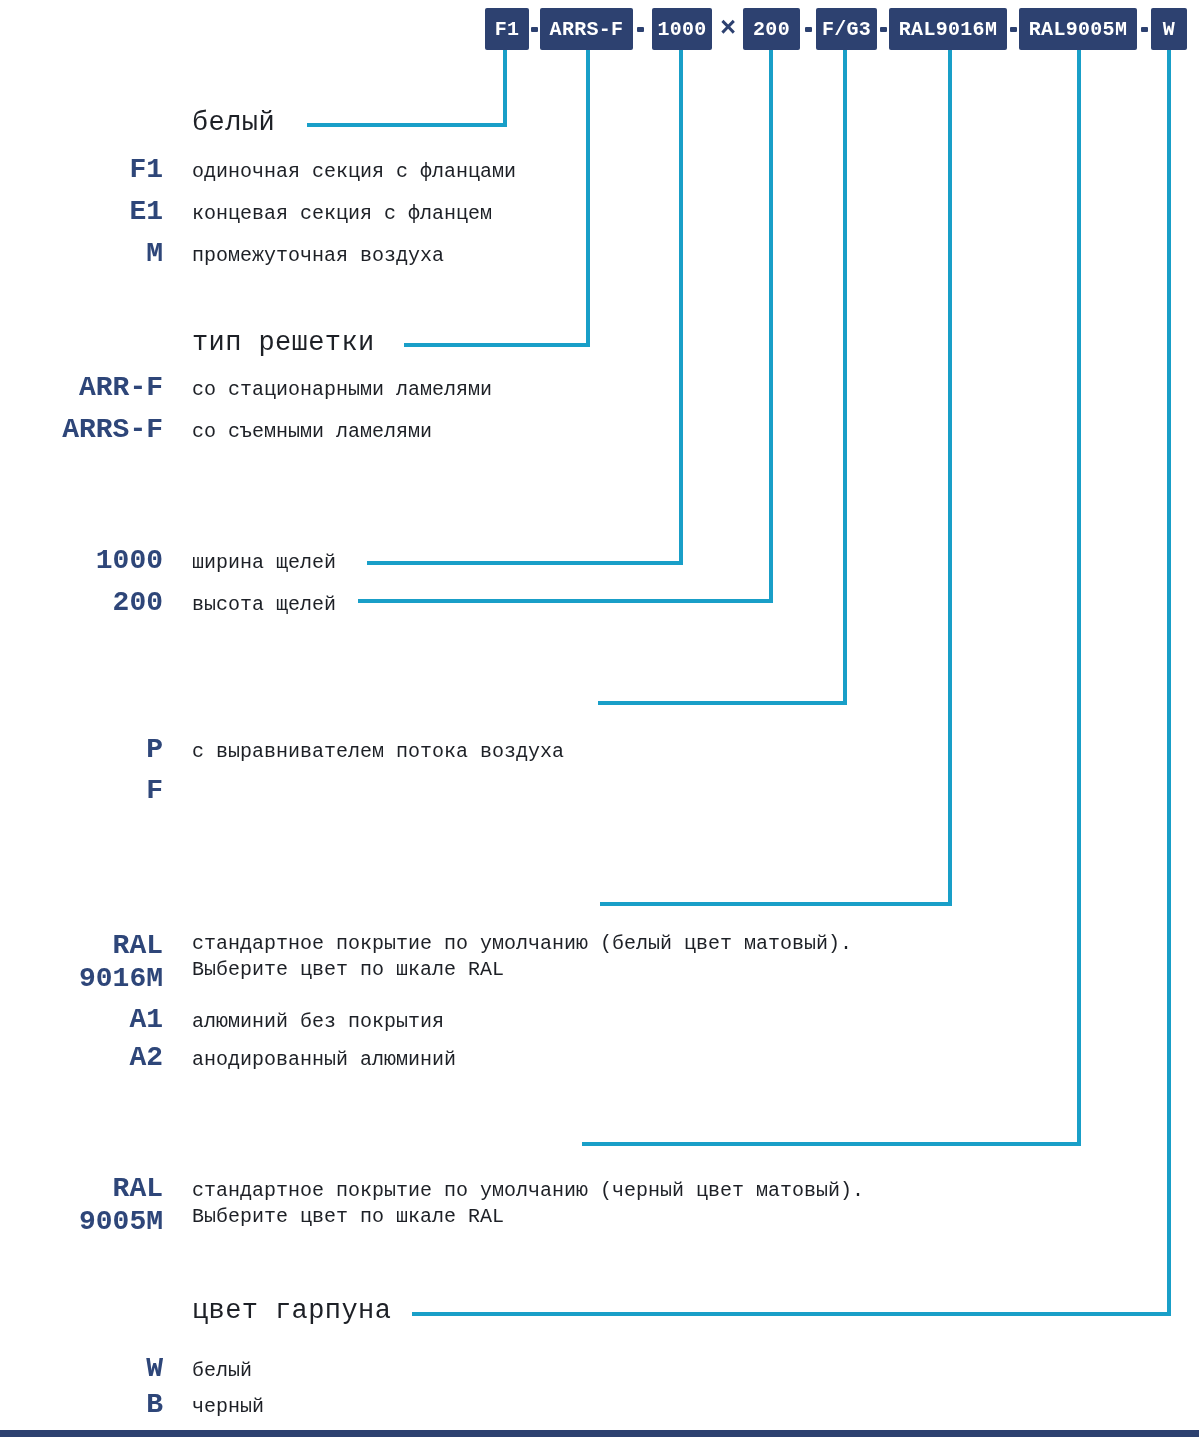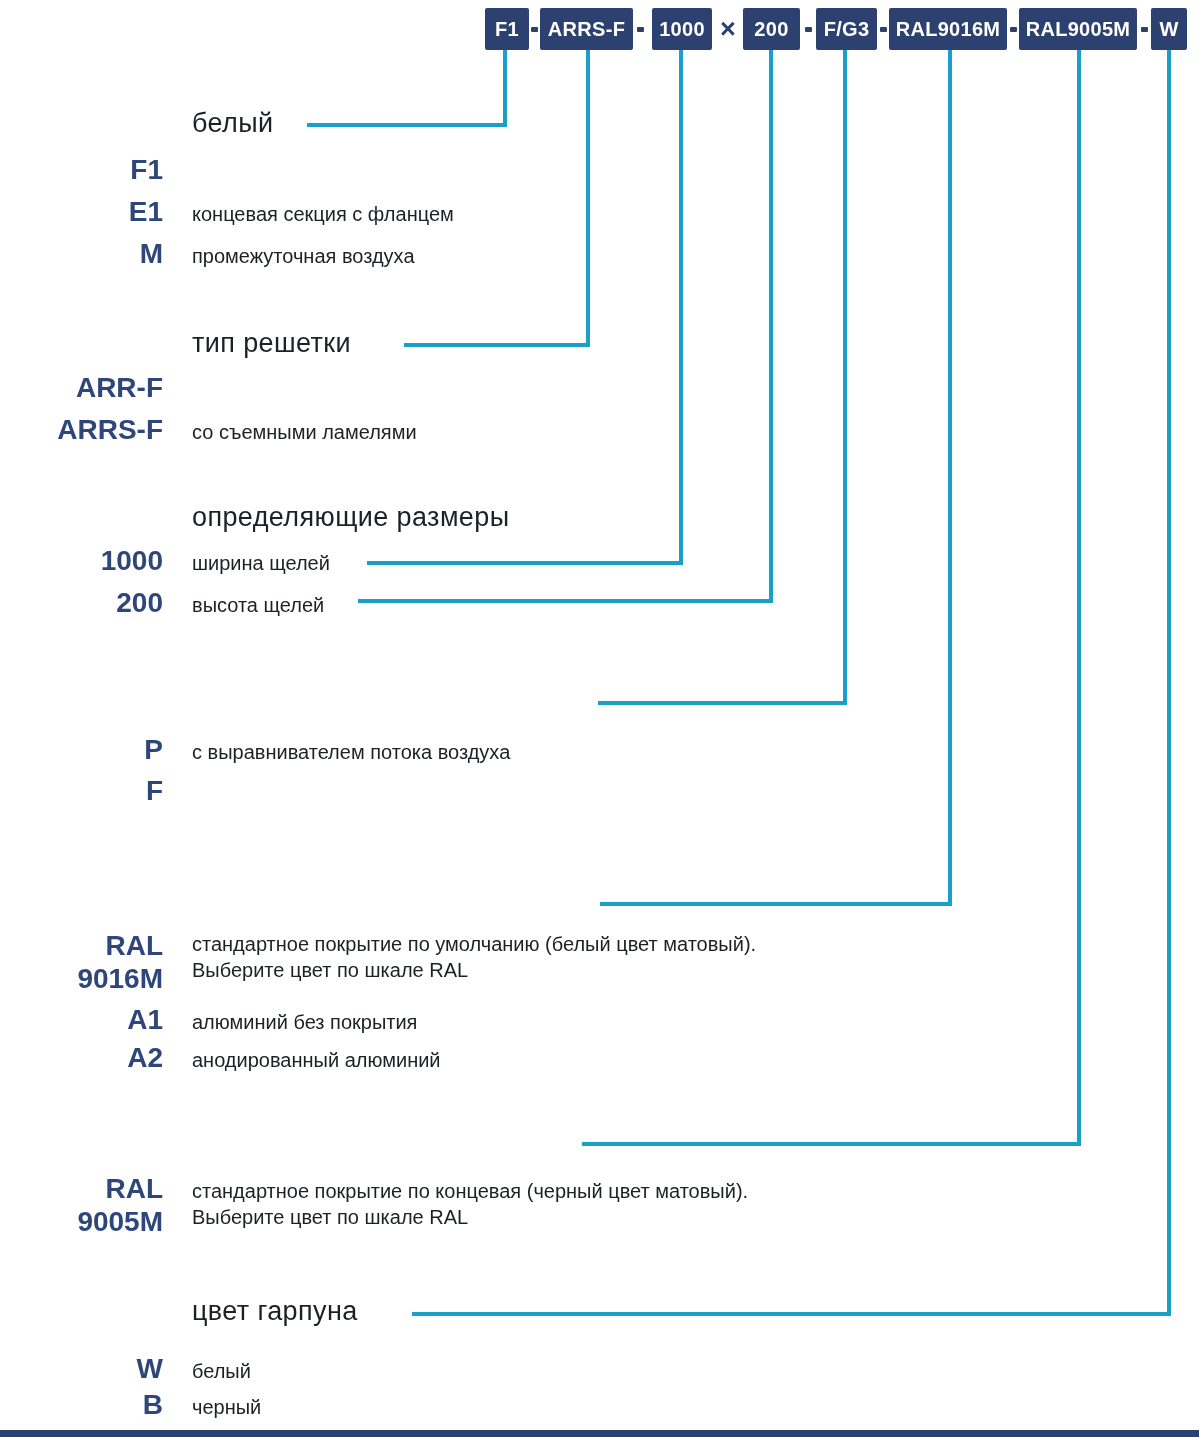--- a/index.html
+++ b/index.html
@@ -1,20 +1,20 @@
 <!DOCTYPE html>
 <html><head>
 <meta charset="utf-8">
 <style>
   html,body{margin:0;padding:0;background:#ffffff;}
   .page{
     position:relative;
     width:1199px;height:1437px;
     background:#ffffff;
-    font-family:Liberation Sans, sans-serif;
+    font-family:Liberation Mono, monospace;
     overflow:hidden;
   }
   .box{
     position:absolute;top:8px;height:42px;
     background:#2d4170;color:#ffffff;
     display:flex;align-items:center;justify-content:center;
     font-weight:bold;font-size:20px;letter-spacing:.3px;
     border-radius:2px;
   }
   .dash{
@@ -88,52 +88,53 @@
   <div class="hline" style="left:600px;top:902px;width:352px"></div>
 
   <div class="vline" style="left:1077px;top:50px;height:1096px"></div>
   <div class="hline" style="left:582px;top:1142px;width:499px"></div>
 
   <div class="vline" style="left:1167px;top:50px;height:1266px"></div>
   <div class="hline" style="left:412px;top:1312px;width:759px"></div>
 
   <div class="heading" style="top:108px">белый</div>
   <div class="code" style="top:153px">F1</div>
+  <div class="desc" style="top:159px">одиночная секция с фланцами</div>
   <div class="code" style="top:195px">E1</div>
   <div class="desc" style="top:201px">концевая секция с фланцем</div>
   <div class="code" style="top:237px">M</div>
   <div class="desc" style="top:243px">промежуточная воздуха</div>
 
   <div class="heading" style="top:328px">тип решетки</div>
   <div class="code" style="top:371px">ARR-F</div>
+  <div class="desc" style="top:377px">со стационарными ламелями</div>
   <div class="code" style="top:413px">ARRS-F</div>
   <div class="desc" style="top:419px">со съемными ламелями</div>
 
-  <div class="heading" style="top:502px">определяющие размеры</div>
   <div class="code" style="top:544px">1000</div>
   <div class="desc" style="top:550px">ширина щелей</div>
   <div class="code" style="top:586px">200</div>
   <div class="desc" style="top:592px">высота щелей</div>
 
   <div class="code" style="top:733px">P</div>
   <div class="desc" style="top:739px">с выравнивателем потока воздуха</div>
   <div class="code" style="top:774px">F</div>
 
   <div class="code" style="top:929px">RAL
 9016M</div>
   <div class="desc" style="top:931px">стандартное покрытие по умолчанию (белый цвет матовый).
 Выберите цвет по шкале RAL</div>
   <div class="code" style="top:1003px">A1</div>
   <div class="desc" style="top:1009px">алюминий без покрытия</div>
   <div class="code" style="top:1041px">A2</div>
   <div class="desc" style="top:1047px">анодированный алюминий</div>
 
   <div class="code" style="top:1172px">RAL
 9005M</div>
-  <div class="desc" style="top:1178px">стандартное покрытие по концевая (черный цвет матовый).
+  <div class="desc" style="top:1178px">стандартное покрытие по умолчанию (черный цвет матовый).
 Выберите цвет по шкале RAL</div>
 
   <div class="heading" style="top:1296px">цвет гарпуна</div>
   <div class="code" style="top:1352px">W</div>
   <div class="desc" style="top:1358px">белый</div>
   <div class="code" style="top:1388px">B</div>
   <div class="desc" style="top:1394px">черный</div>
 
   <div class="bottom-bar"></div>
 

